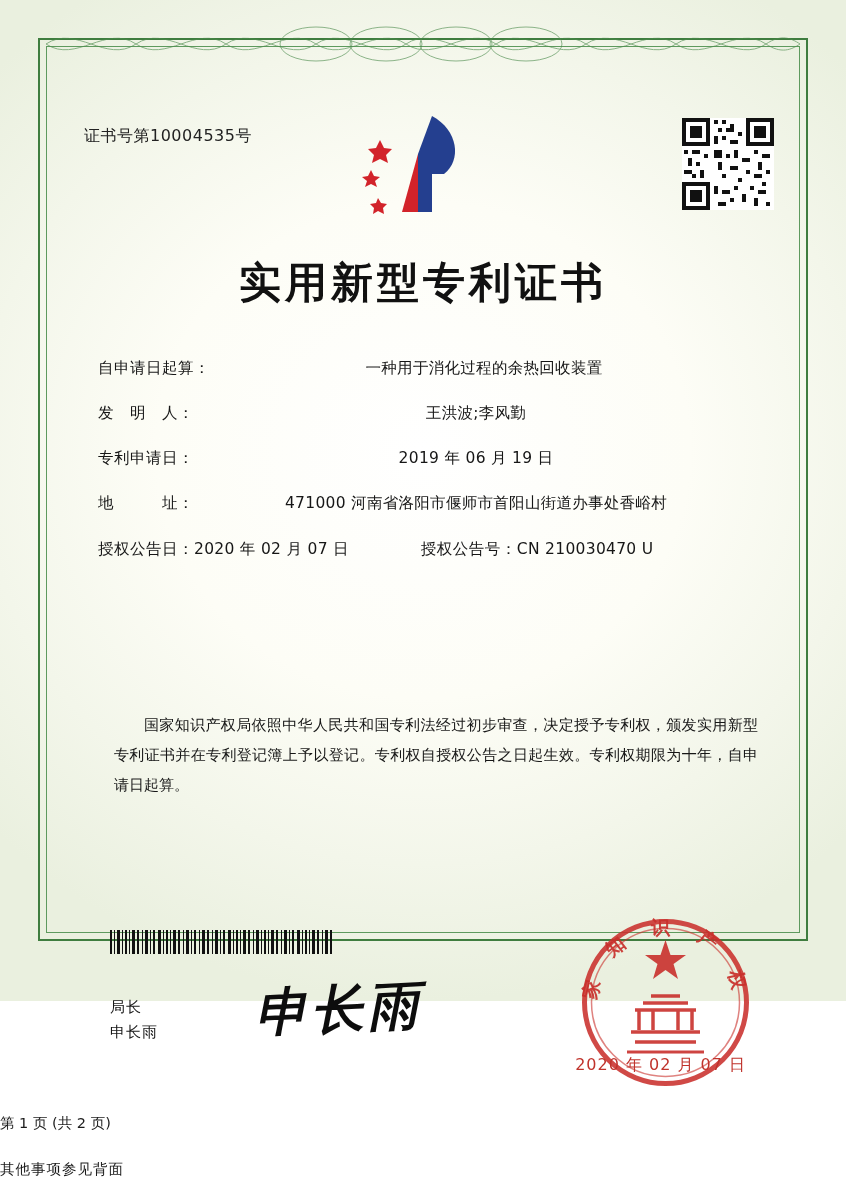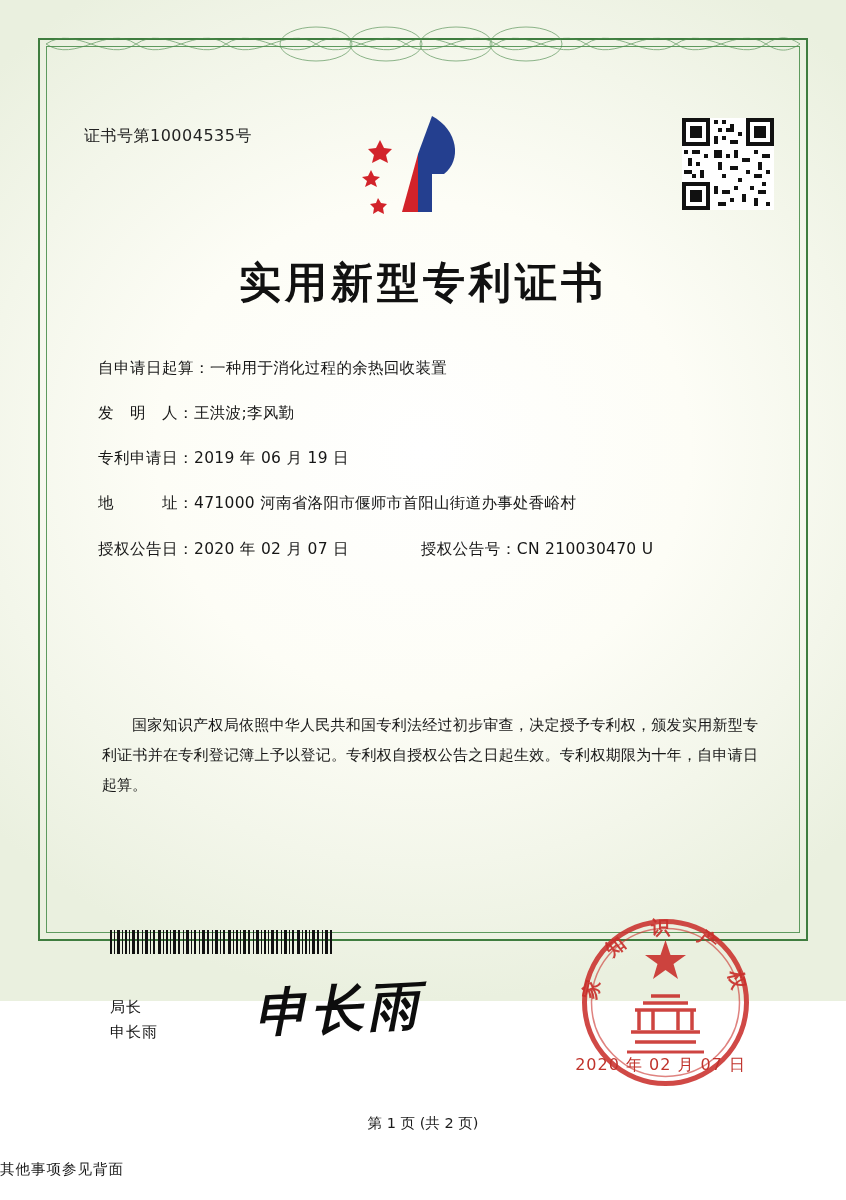--- a/index.html
+++ b/index.html
@@ -110,20 +110,21 @@
     line-height: 1.3;
   }
   .field-label {
     white-space: pre;
     flex: 0 0 auto;
     letter-spacing: .5px;
   }
   .field-value {
     flex: 1 1 auto;
     letter-spacing: .3px;
+    text-align: center;
   }
   .field-row.dual .field-value {
     flex: 0 0 auto;
   }
   .spacer-gap {
     display: inline-block;
     width: 72px;
   }
 
   
@@ -131,21 +132,21 @@
     position: absolute;
     left: 98px;
     top: 710px;
     width: 660px;
     font-size: 15px;
     line-height: 30px;
     color: #161616;
     text-align: justify;
   }
   .paragraphs p {
-    margin: 0 0 2px 4px;
+    margin: 0 0 2px 16px;
     text-indent: 2em;
   }
 
   
   .barcode {
     position: absolute;
     left: 110px;
     top: 930px;
     width: 225px;
     height: 24px;
@@ -192,21 +193,20 @@
     letter-spacing: 1px;
     font-family: "DejaVu Sans", "Liberation Sans", sans-serif;
   }
 
   
   .page-no {
     position: absolute;
     left: 0;
     top: 1114px;
     width: 846px;
-    text-align: center;
     font-size: 14.5px;
     color: #1b1b1b;
   }
   .back-note {
     position: absolute;
     left: 0;
     top: 1160px;
     width: 846px;
     text-align: left;
     font-size: 14.5px;

